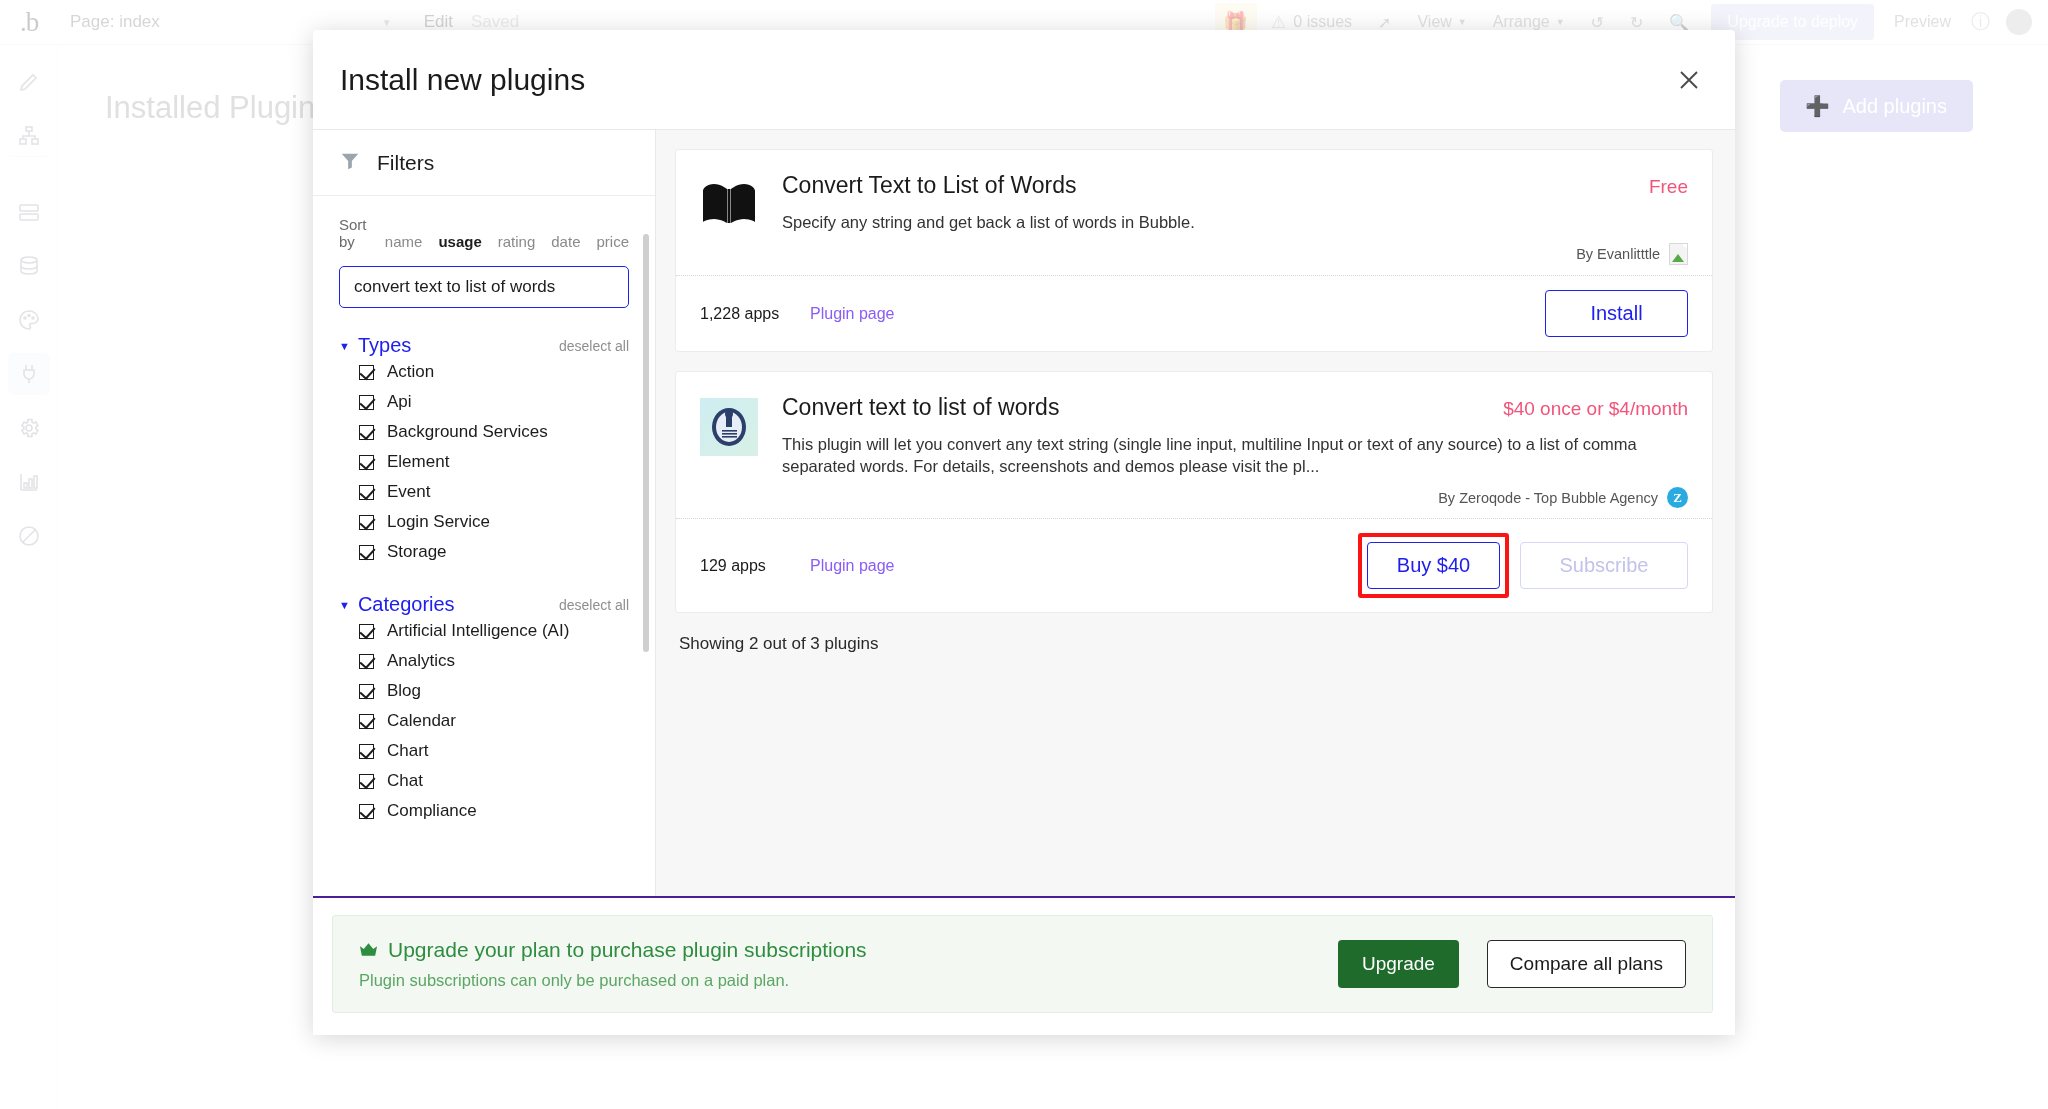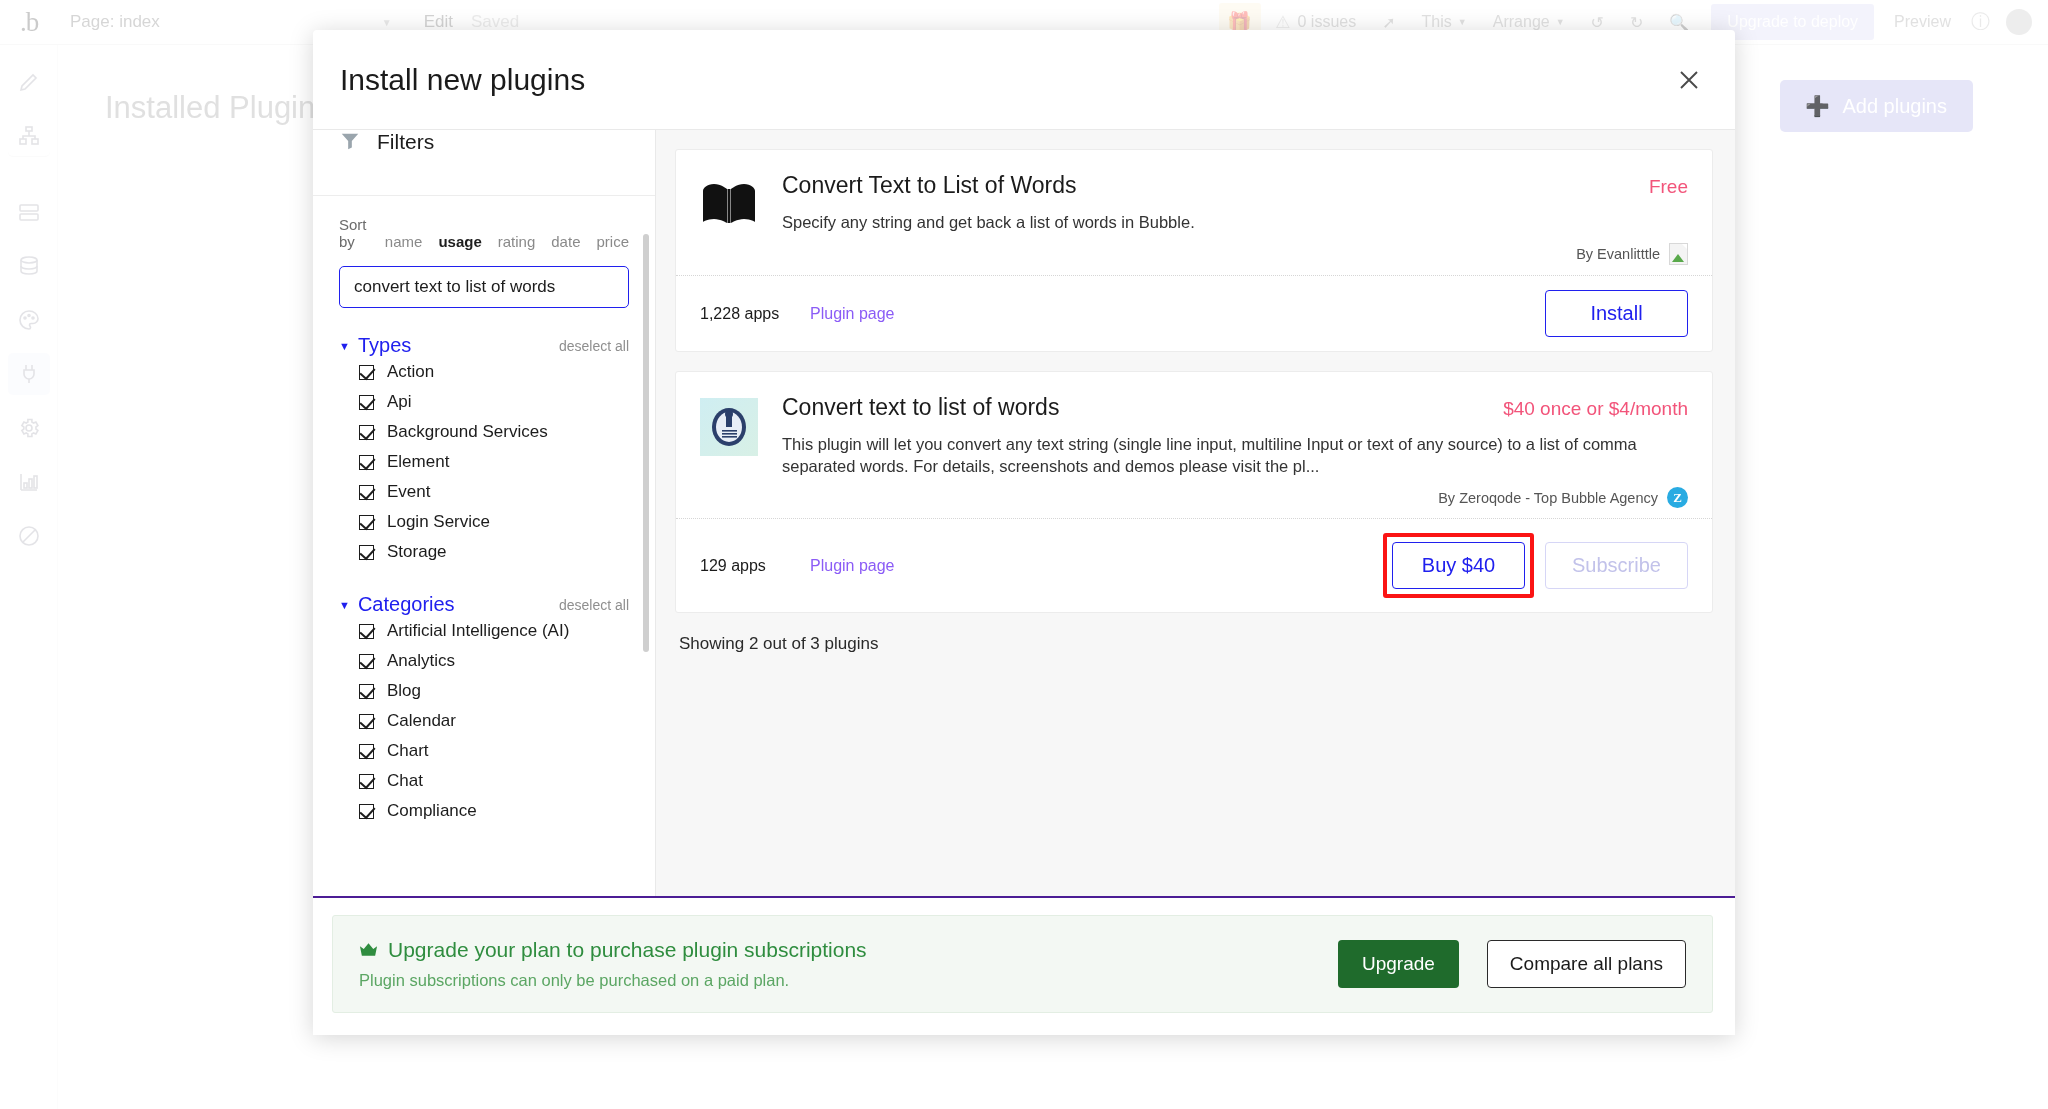--- a/index.html
+++ b/index.html
@@ -98,21 +98,21 @@
   }
 
   .modal-body { flex: 1 1 auto; display: flex; min-height: 0; }
 
   
   .filters {
     width: 343px; flex: 0 0 343px; border-right: 1px solid #e9e9e9;
     display: flex; flex-direction: column; min-height: 0;
   }
   .filters-head {
-    height: 66px; display: flex; align-items: flex-start; gap: 16px;
+    height: 66px; display: flex; align-items: center; gap: 16px;
     padding-left: 26px; border-bottom: 1px solid #ededed; flex: 0 0 auto;
   }
   .filters-head .lbl { font-size: 21px; color: #1c1c1c; }
   .filters-scroll {
     flex: 1 1 auto; overflow: hidden; position: relative;
     padding: 20px 0 0 0;
   }
   .scrollbar {
     position: absolute; right: 6px; top: 38px; width: 6px; height: 418px;
     background: #cfcfcf; border-radius: 3px;
@@ -222,21 +222,21 @@
     justify-content: flex-end;
   }
   .btn-buy {
     border: 1.5px solid #2020ee; color: #2020ee; background: #fff;
     font-size: 20px; padding: 11px 0; width: 133px; text-align: center;
     border-radius: 4px; cursor: pointer;
     font-family: "Liberation Sans", sans-serif;
   }
   .btn-sub {
     border: 1.5px solid #d6d6f6; color: #c2c2ea; background: #fff;
-    font-size: 20px; padding: 11px 0; width: 143px; text-align: center;
+    font-size: 20px; padding: 11px 0; width: 168px; text-align: center;
     border-radius: 4px; margin-left: 11px;
     font-family: "Liberation Sans", sans-serif;
   }
   .showing { font-size: 17px; color: #2a2a2a; padding: 2px 0 0 4px; }
 
   
   .modal-foot {
     flex: 0 0 auto; padding: 17px 22px 22px 19px; background: #fff;
     border-top: 2px solid #4c1d95;
   }
@@ -275,21 +275,21 @@
       <div class="tb-edit">Edit</div>
       <div class="tb-saved">Saved</div>
       <div class="tb-spacer"></div>
       <div class="tb-gift">🎁</div>
       <div class="tb-issues">
         <span class="tb-ico">⚠</span>
         <span>0 issues</span>
       </div>
       <div class="tb-item">➚</div>
       <div class="tb-item">
-        <span>This</span>
+        <span>View</span>
         <span style="font-size:9px">▼</span>
       </div>
       <div class="tb-item">
         <span>Arrange</span>
         <span style="font-size:9px">▼</span>
       </div>
       <div class="tb-item">↺</div>
       <div class="tb-item">↻</div>
       <div class="tb-item">🔍</div>
       <div class="tb-upgrade">Upgrade to deploy</div>

